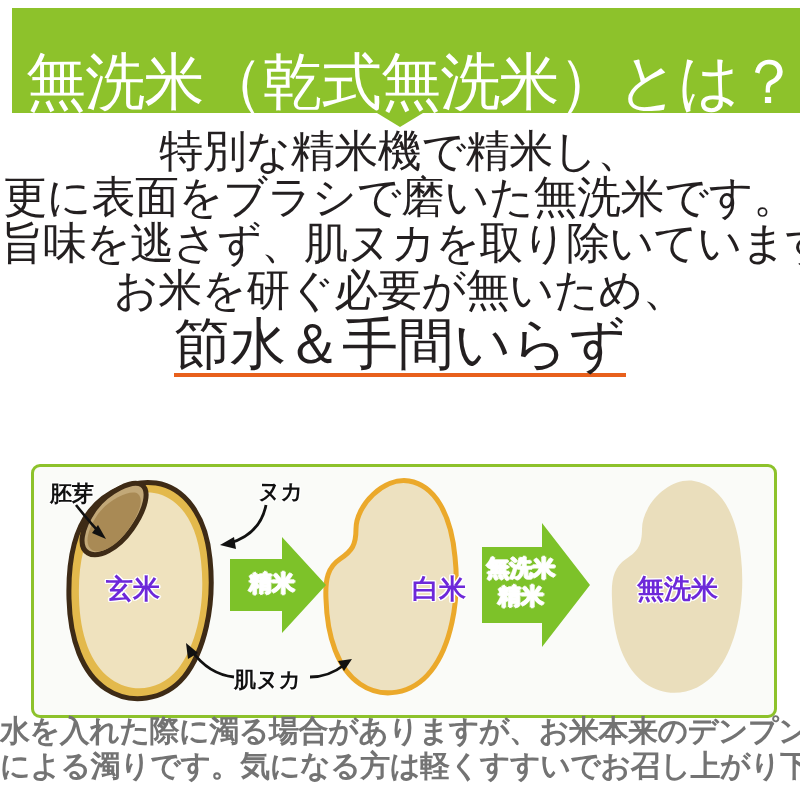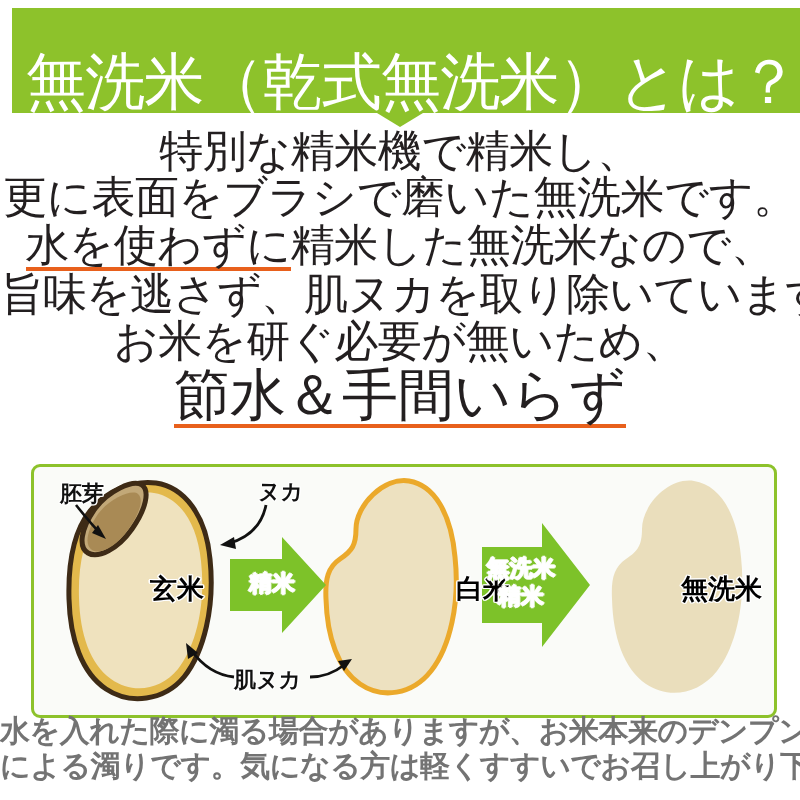--- a/index.html
+++ b/index.html
@@ -69,27 +69,26 @@
     border-radius:9px;
     background:#fafbf8;
     overflow:hidden;
   }
   .diagram-inner{position:relative;width:100%;height:100%;}
 
   
   .grain-label{
     position:absolute;
     font-size:27px;
-    color:#000000;
+    color:#6d28d9;
     font-weight:700;
     white-space:nowrap;
     text-shadow:
       1.4px 0 0 #fff, -1.4px 0 0 #fff, 0 1.4px 0 #fff, 0 -1.4px 0 #fff,
       1px 1px 0 #fff, -1px -1px 0 #fff, 1px -1px 0 #fff, -1px 1px 0 #fff;
-    margin-left: 44px;
   }
 
   
   .callout{
     position:absolute;
     font-size:22px;
     font-weight:700;
     color:#111111;
     white-space:nowrap;
     text-shadow:
@@ -127,21 +126,20 @@
 <div class="page">
 
   <div class="header-bar">
     <div class="header-title">無洗米（乾式無洗米）とは？</div>
   </div>
   <div class="header-notch"></div>
 
   <div class="copy">
     <span class="line l1">特別な精米機で精米し、</span>
     <span class="line l2">更に表面をブラシで磨いた無洗米です。</span>
-    <span class="line l3"><span class="u-orange">水を使わずに</span><span>精米した無洗米なので、</span></span>
     <span class="line l4">旨味を逃さず、肌ヌカを取り除いています!</span>
     <span class="line l5">お米を研ぐ必要が無いため、</span>
     <span class="line l6"><span class="u-orange">節水＆手間いらず</span></span>
   </div>
 
   <div class="diagram">
     <div class="diagram-inner">
 
       <svg width="734" height="242" viewBox="0 0 734 242" style="position:absolute;left:0;top:0;">
 
@@ -188,21 +186,21 @@
         <path d="M 152 176 L 164 186 L 154 192 Z" fill="#111111"></path>
 
         <path d="M 276 210 C 290 210 300 206 310 198" fill="none" stroke="#111111" stroke-width="2.8"></path>
         <path d="M 318 192 L 310 204 L 304 194 Z" fill="#111111"></path>
       </svg>
 
       <div class="grain-label" style="left:72px;top:104px;">玄米</div>
       <div class="grain-label" style="left:330px;top:104px;padding-left:48px;">白米</div>
       <div class="grain-label" style="left:603px;top:104px;">無洗米</div>
 
-      <div class="callout" style="left:26px;top:12px;">胚芽</div>
+      <div class="callout" style="left:16px;top:12px;">胚芽</div>
       <div class="callout" style="left:224px;top:10px;">ヌカ</div>
       <div class="callout" style="left:200px;top:198px;">肌ヌカ</div>
 
       <div class="arrow-text" style="left:203px;top:105px;width:70px;">精米</div>
       <div class="arrow-text" style="left:448px;top:90px;width:78px;">無洗米</div>
       <div class="arrow-text" style="left:448px;top:118px;width:78px;">精米</div>
 
     </div>
   </div>
 

